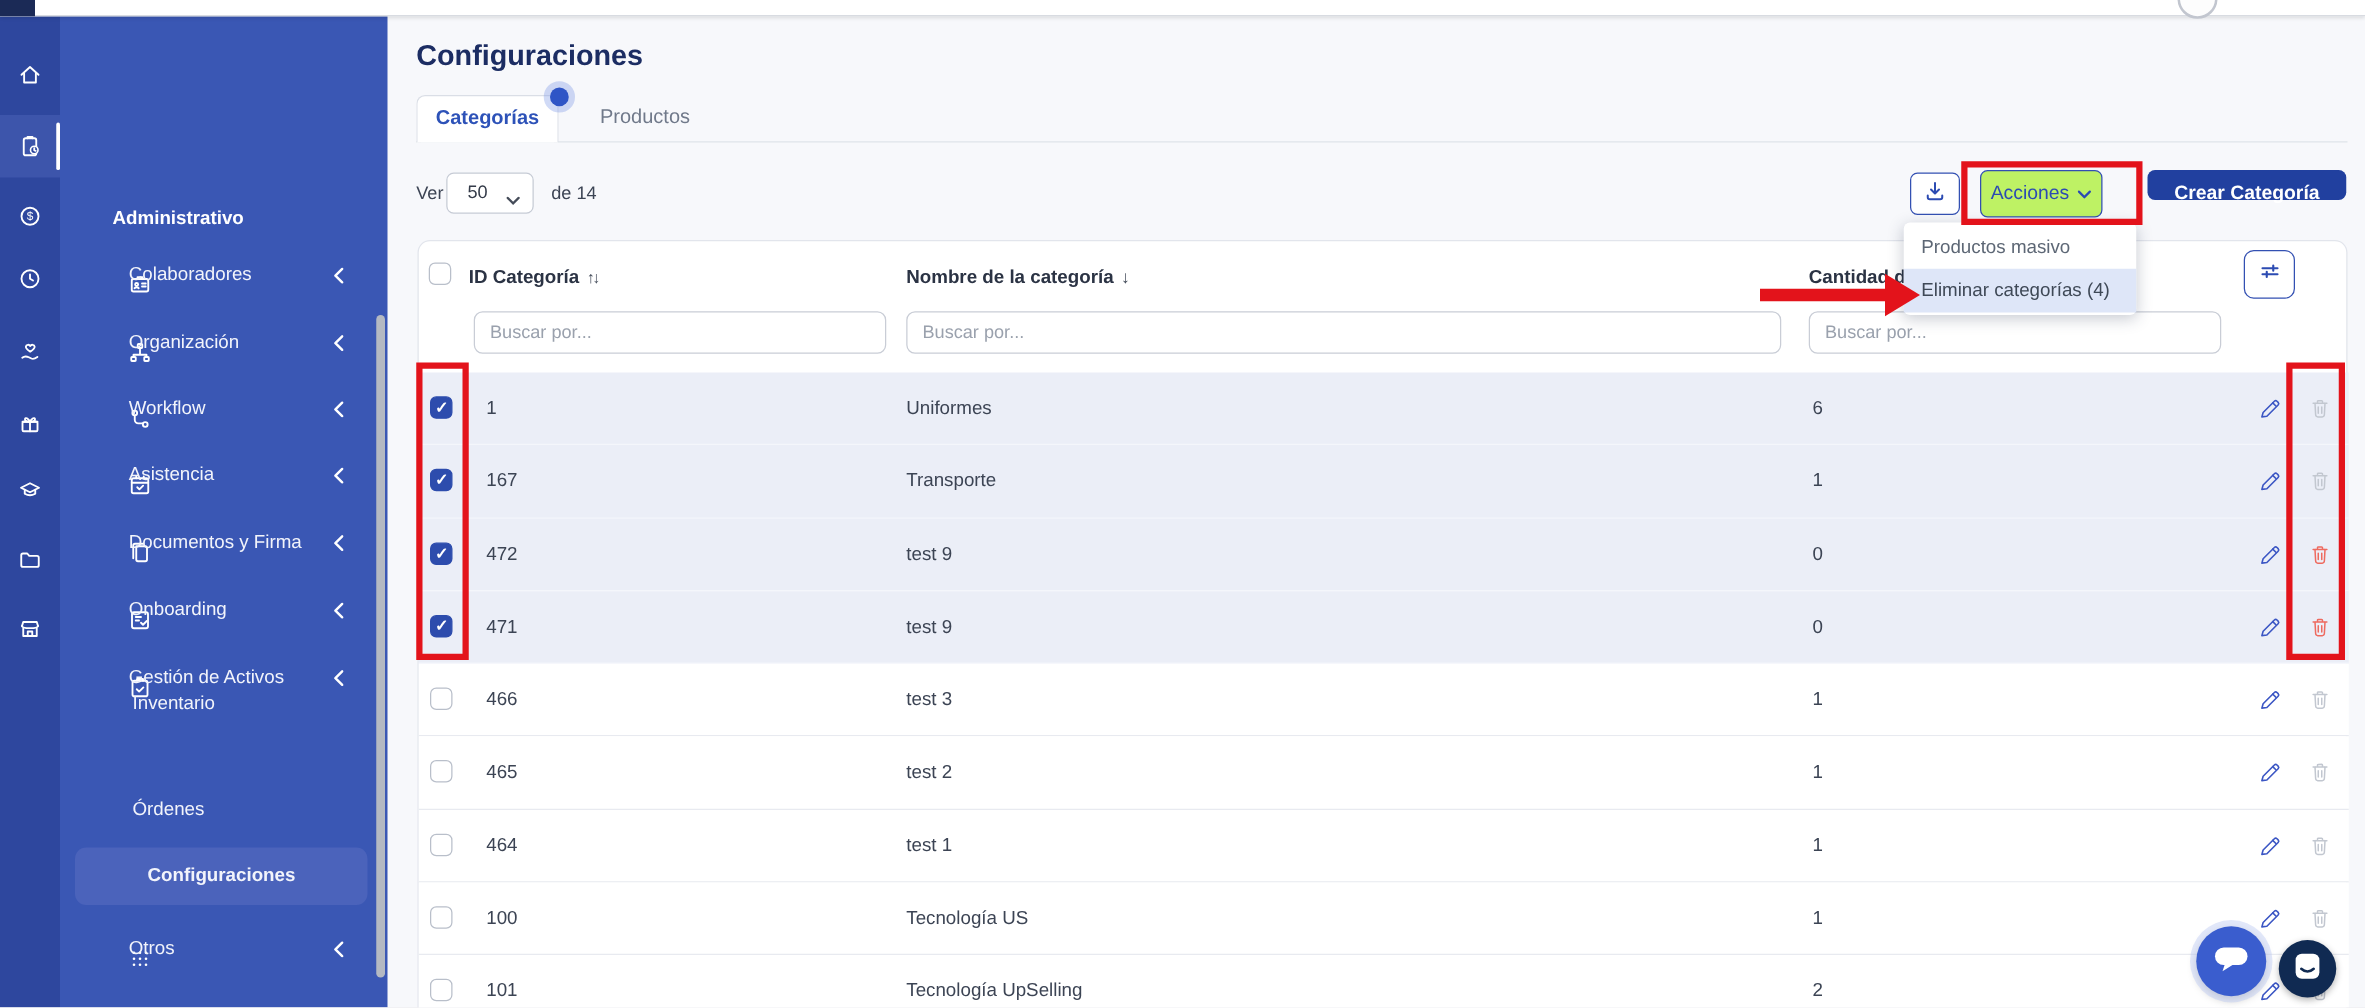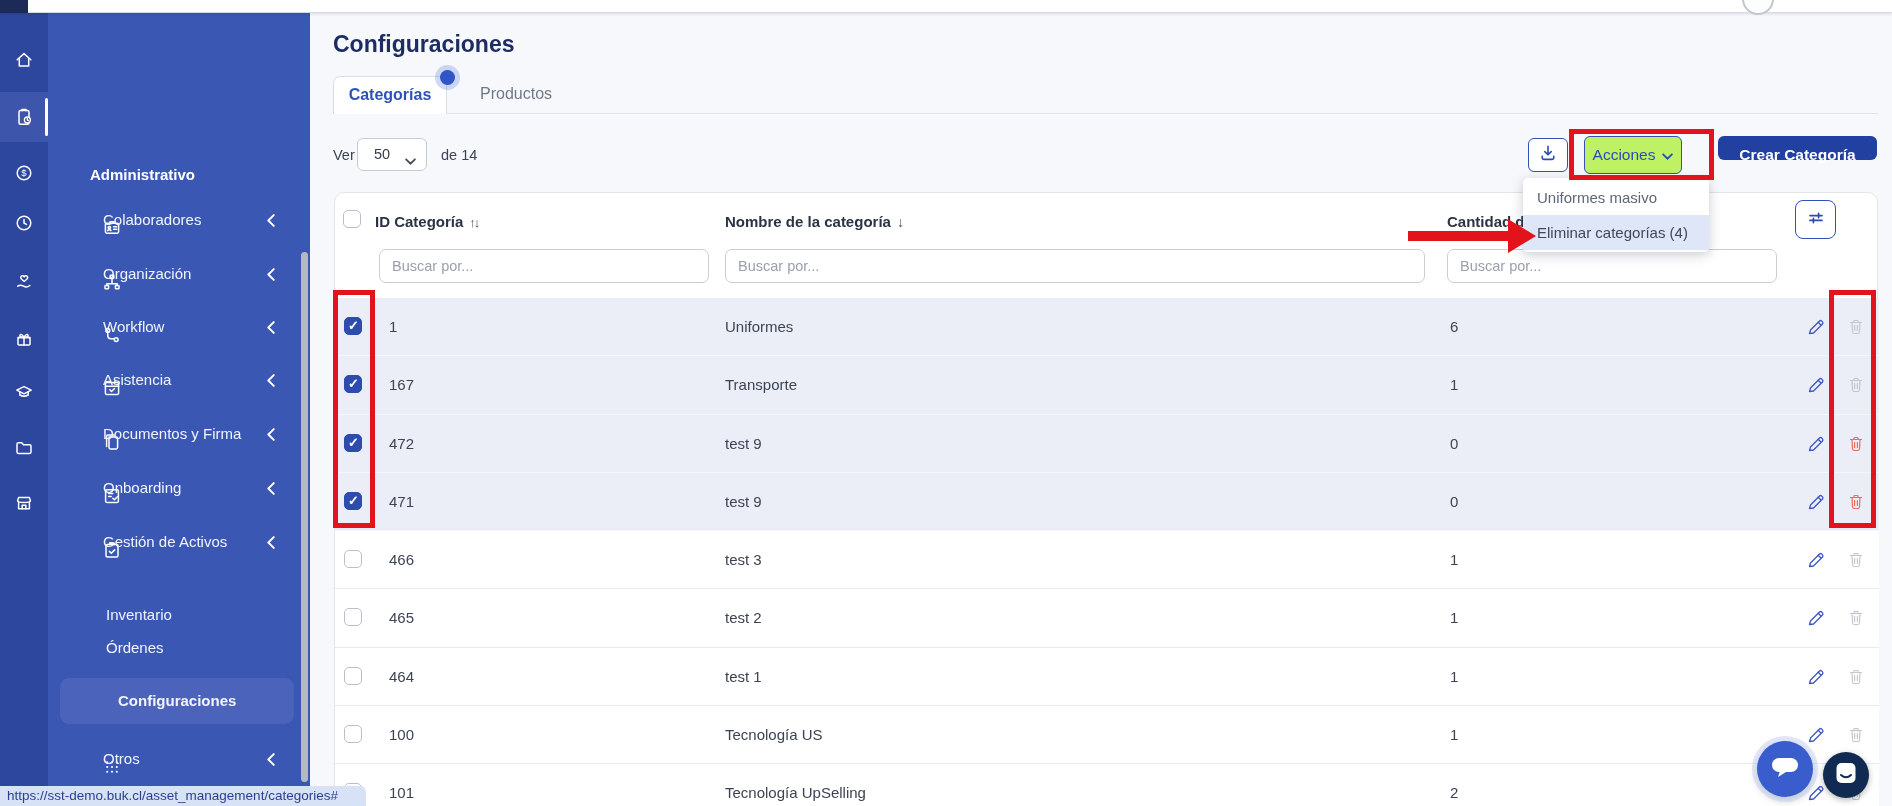--- a/index.html
+++ b/index.html
@@ -247,21 +247,21 @@
               <svg class="ic " viewBox="0 0 20 20">
                 <rect class="st" x="4" y="4.6" width="12" height="12.4" rx="1.5"></rect>
                 <path class="st" d="M7.6 4.6V3.2h4.8v1.4M7.4 11.4l1.9 1.9 3.4-3.4"></path>
               </svg>
             </span>
             <span class="lbl">Gestión de Activos</span>
             <svg class="chev" width="9" height="13" viewBox="0 0 8 12" style="position:absolute;left:218px;top:12px;">
               <path d="M7 1L2 6l5 5" stroke="#fff" stroke-width="1.8" fill="none" stroke-linecap="round" stroke-linejoin="round"></path>
             </svg>
           </div>
-          <div class="mitem sub" style="top: 584px;">
+          <div class="mitem sub" style="top: 532px;">
             <span class="lbl">Inventario</span>
           </div>
           <div class="mitem sub" style="top: 617px;">
             <span class="lbl">Órdenes</span>
           </div>
           <div class="mitem sub active-block" style="top: 665px;">
             <span class="lbl">Configuraciones</span>
           </div>
           <div class="mitem" style="top: 728px;">
             <span class="ic" style="position:absolute;left:27px;top:8px;">
@@ -494,21 +494,21 @@
               <g class="tr" fill="none" stroke-width="1.2" stroke-linecap="round" stroke-linejoin="round">
                 <path d="M4.5 5.5h11M8 5.5V4.2c0-.4.3-.7.7-.7h2.6c.4 0 .7.3.7.7v1.3M6 5.5l.5 9.3c.1.9.8 1.7 1.7 1.7h3.6c.9 0 1.6-.8 1.7-1.7l.5-9.3"></path>
                 <path d="M8.6 8.5v5M11.4 8.5v5"></path>
               </g>
             </svg></span>
         </div>
       </div>
   </div>
 
   <div class="dropdown">
-    <div class="ditem">Uniformes masivo</div>
+    <div class="ditem">Productos masivo</div>
     <div class="ditem hl">Eliminar categorías (4)</div>
   </div>
 
   <div class="ann" style="left:1569px;top:129px;width:145px;height:51px;"></div>
   <div class="ann" style="left:333px;top:290px;width:42px;height:238px;"></div>
   <div class="ann" style="left:1829px;top:290px;width:47px;height:238px;"></div>
   <div class="arrow-shaft"></div>
   <div class="arrow-head"></div>
 
   <div class="chat-blue">
@@ -517,14 +517,13 @@
           <path d="M10 17l-2 6 8-5z" fill="#fff"></path>
         </svg></span>
   </div>
   <div class="chat-navy">
     <span><svg width="22" height="24" viewBox="0 0 22 24">
           <rect x="1.5" y="2" width="19" height="20" rx="5" fill="#fff"></rect>
           <path d="M6 14q5 4.5 10 0" stroke="#102a52" stroke-width="2" fill="none" stroke-linecap="round"></path>
         </svg></span>
   </div>
 
-  <div class="statusbar">https://sst-demo.buk.cl/asset_management/categories#</div>
 </div>
 
 </body></html>

